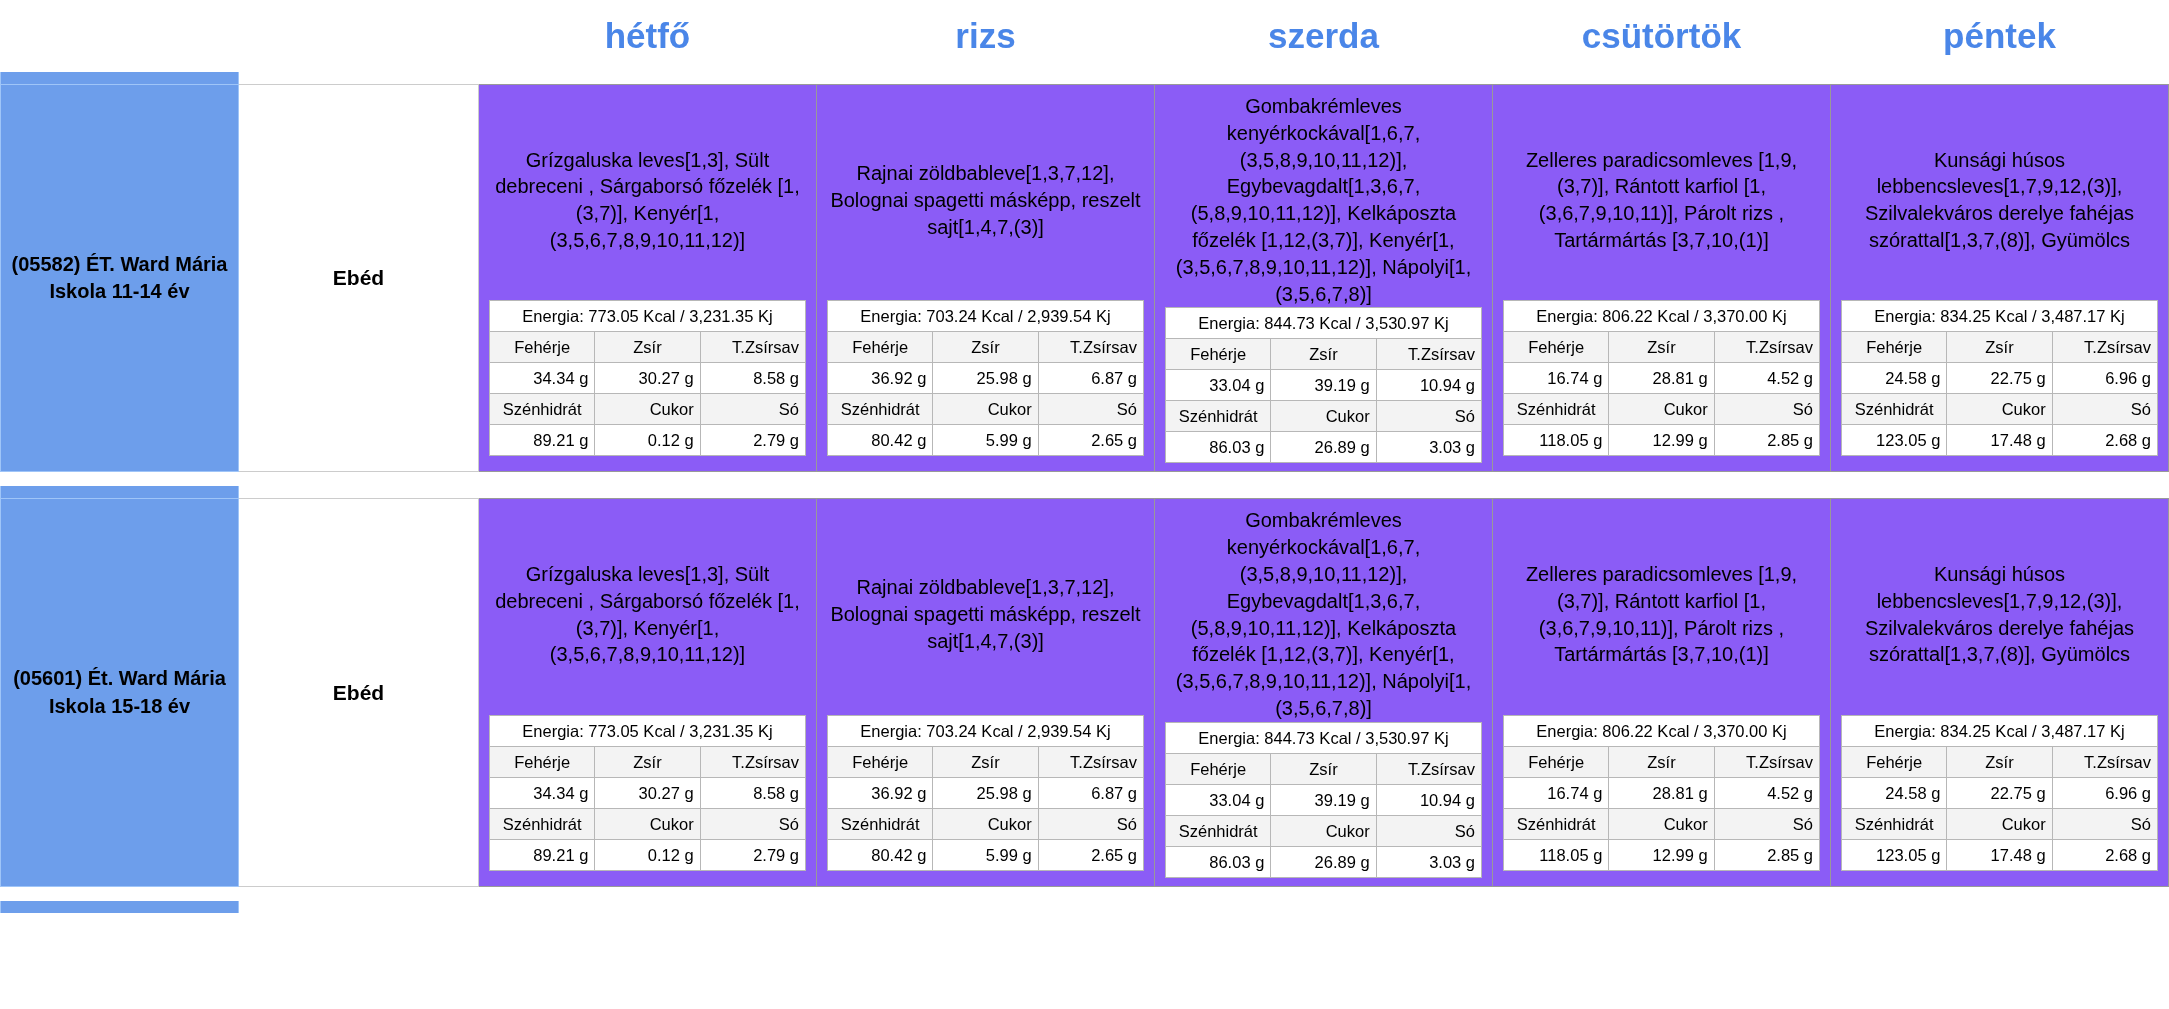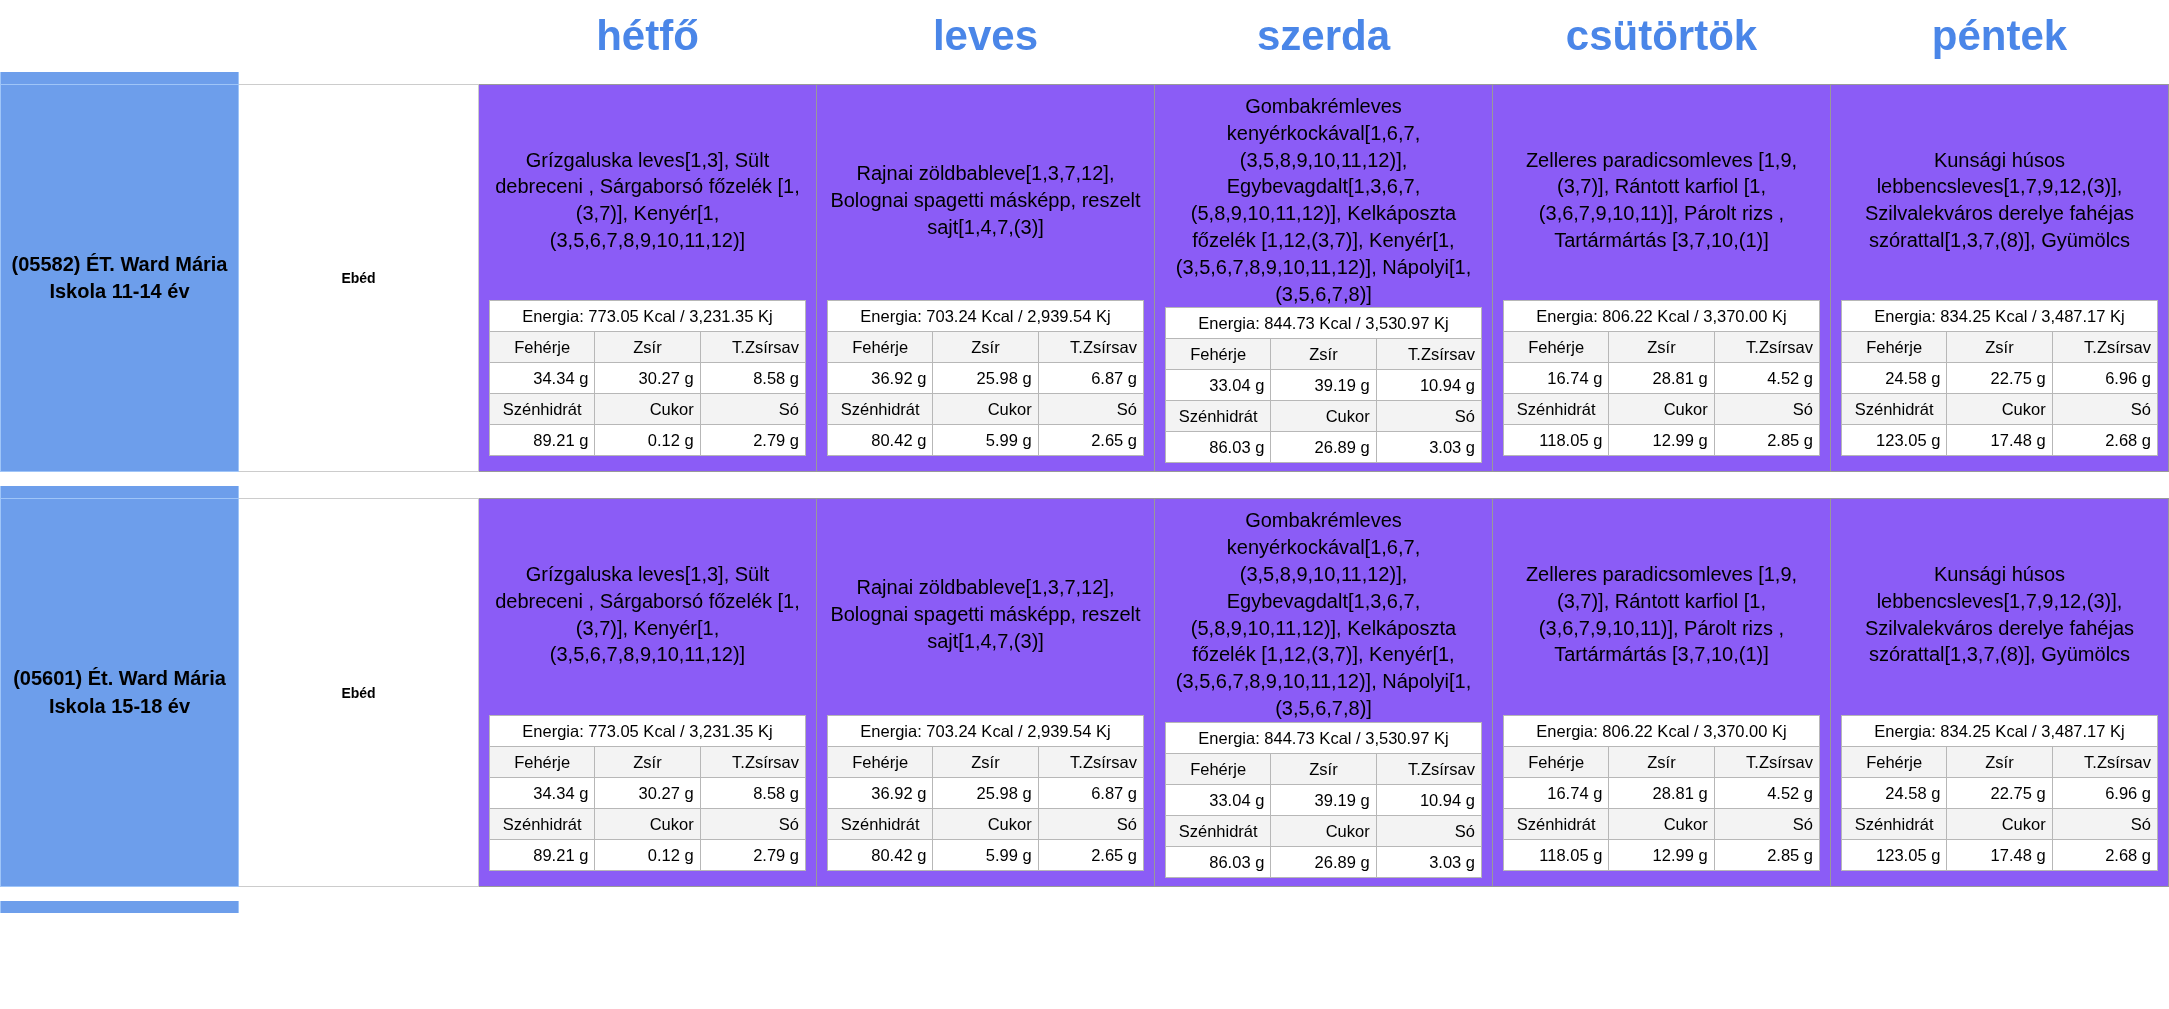--- a/index.html
+++ b/index.html
@@ -24,21 +24,21 @@
   col.c-name   { width: 238px; }
   col.c-meal   { width: 240px; }
   col.c-day    { width: 338px; }
 
   
   .hdr-cell {
     height: 70px;
     text-align: center;
     vertical-align: middle;
     color: #4a86e8;
-    font-size: 42px;
+    font-size: 35px;
     font-weight: bold;
     border: none;
     background: #ffffff;
   }
   .hdr-blank { background: #ffffff; border: none; }
 
   
   .name-cell {
     background: #6d9eeb;
     color: #000000;
@@ -47,21 +47,21 @@
     text-align: center;
     vertical-align: middle;
     border: 1px solid #9fc5f8;
     line-height: 1.38;
     padding: 4px 6px;
   }
   .meal-cell {
     background: #ffffff;
     color: #000000;
     font-weight: bold;
-    font-size: 14px;
+    font-size: 21px;
     text-align: center;
     vertical-align: middle;
     border: 1px solid #cccccc;
   }
   
   .food-cell {
     border: 1px solid #999999;
     vertical-align: middle;
     text-align: center;
     font-size: 20px;
@@ -120,21 +120,21 @@
         <col class="c-day">
         <col class="c-day">
         <col class="c-day">
     </colgroup>
 
     <tbody>
         <tr>
       <td class="hdr-blank"></td>
       <td class="hdr-blank"></td>
       <td class="hdr-cell">hétfő</td>
-      <td class="hdr-cell">leves</td>
+      <td class="hdr-cell">rizs</td>
       <td class="hdr-cell">szerda</td>
       <td class="hdr-cell">csütörtök</td>
       <td class="hdr-cell">péntek</td>
     </tr>
 
     <tr class="spacer-row">
       <td class="blue"></td>
       <td></td>
       <td class="thin-top"></td>
       <td class="thin-top"></td>

